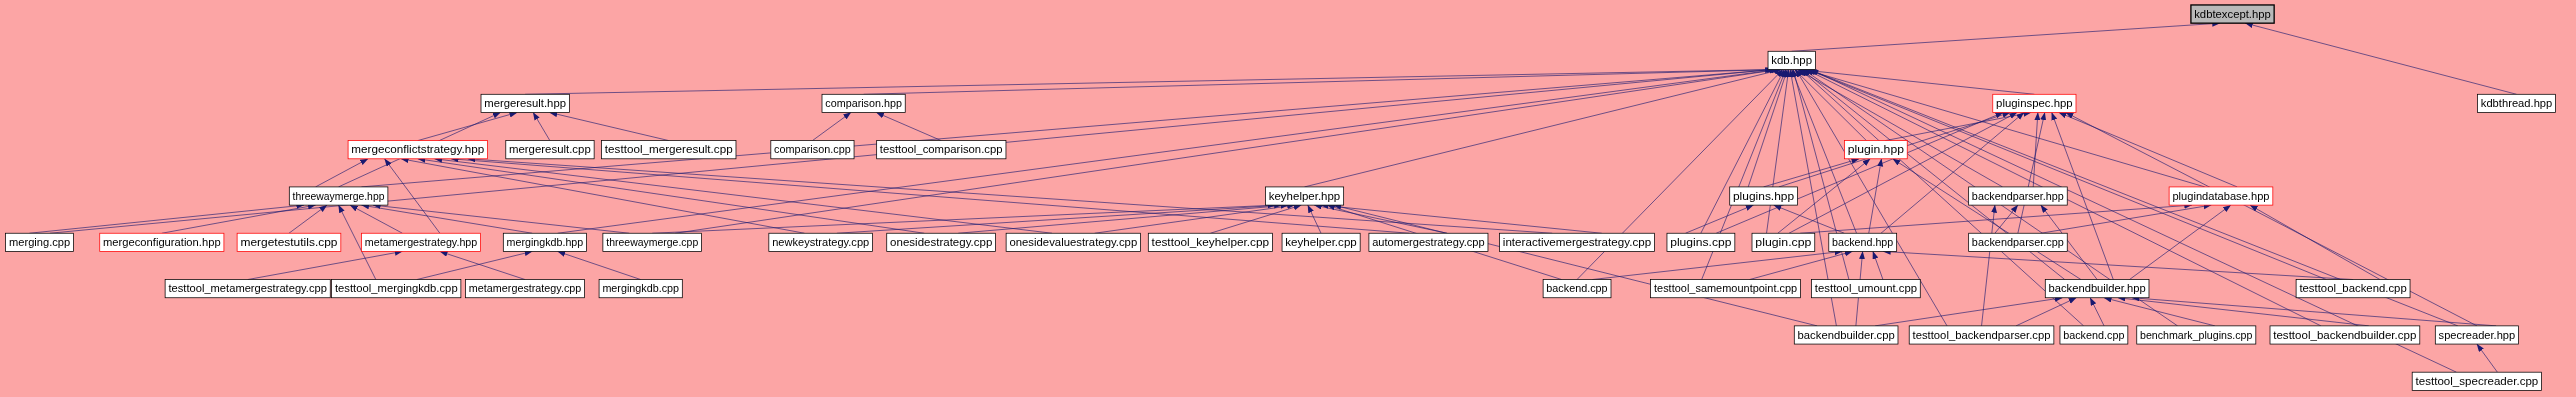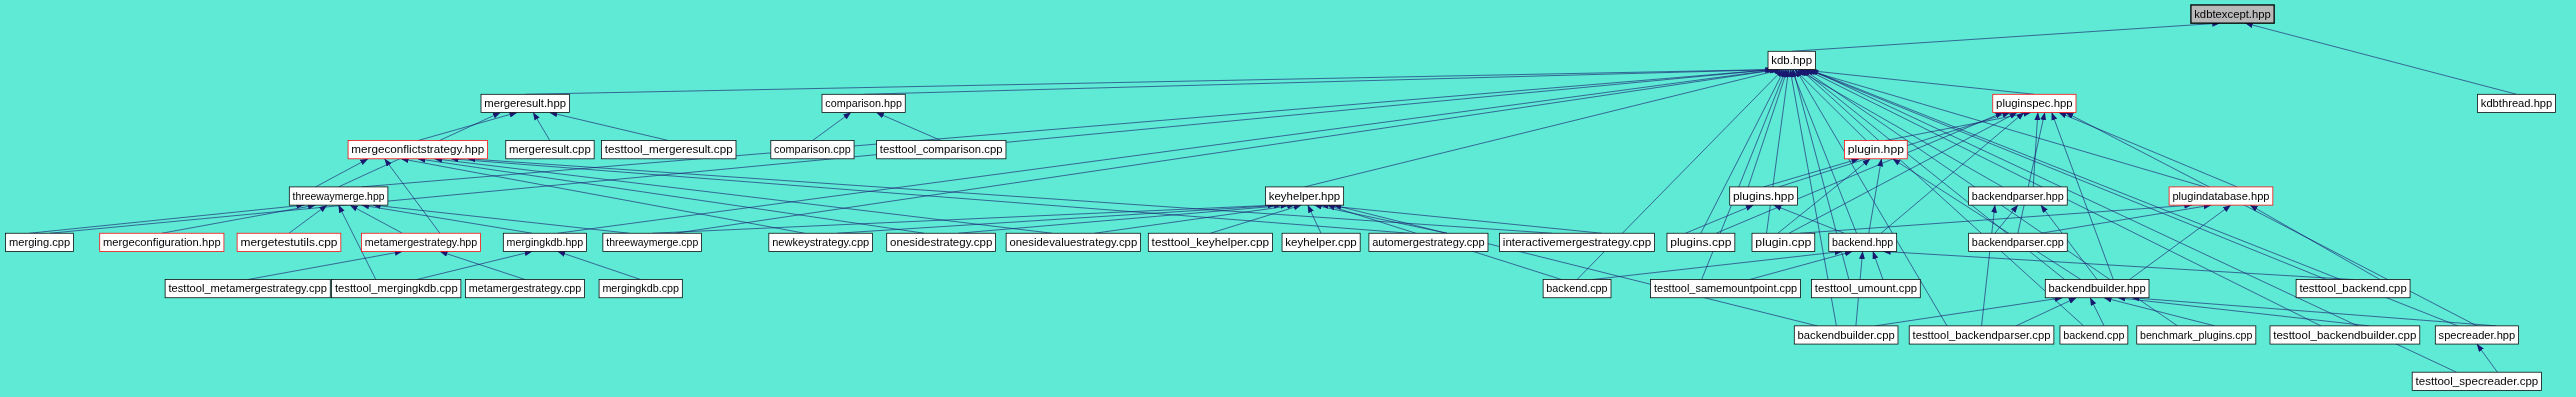--- a/index.html
+++ b/index.html
@@ -1,20 +1,20 @@
 <!DOCTYPE html>
 <html style="font-size:10px"><head>
 <meta charset="utf-8">
 <style>
   html, body { margin: 0; padding: 0; background: #ffffff; }
   .canvas {
     position: relative;
     width: 2576px;
     height: 397px;
-    background: #5eead4;
+    background: #fca5a5;
     overflow: hidden;
   }
   svg { display: block; width: 2576px; height: 397px; }
   text {
     font-family: "Liberation Sans", "DejaVu Sans", sans-serif;
     fill: #000000;
   }
   [data-name="edges-layer"] path {
     fill: none;
     stroke-width: 0.38;

